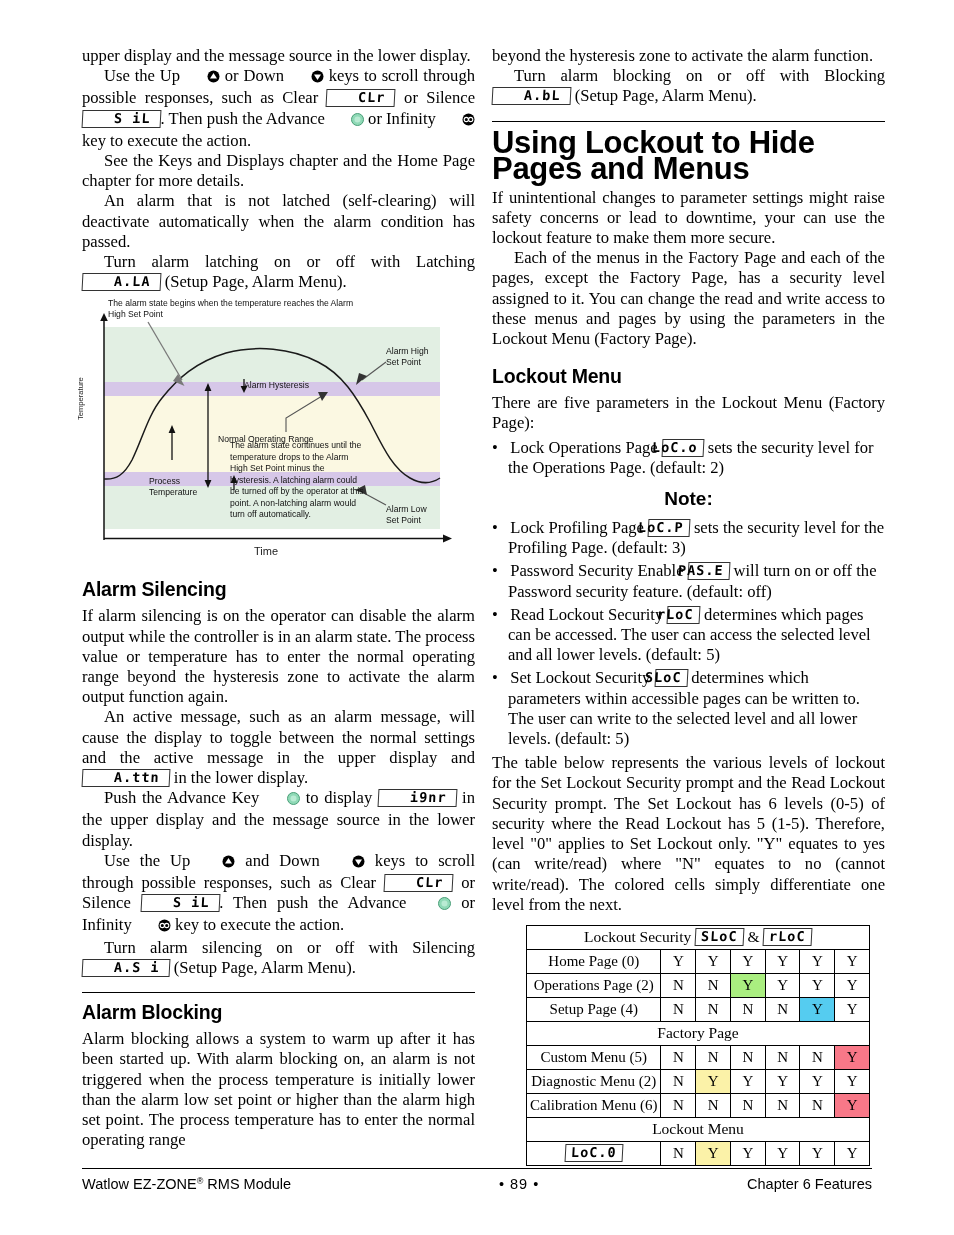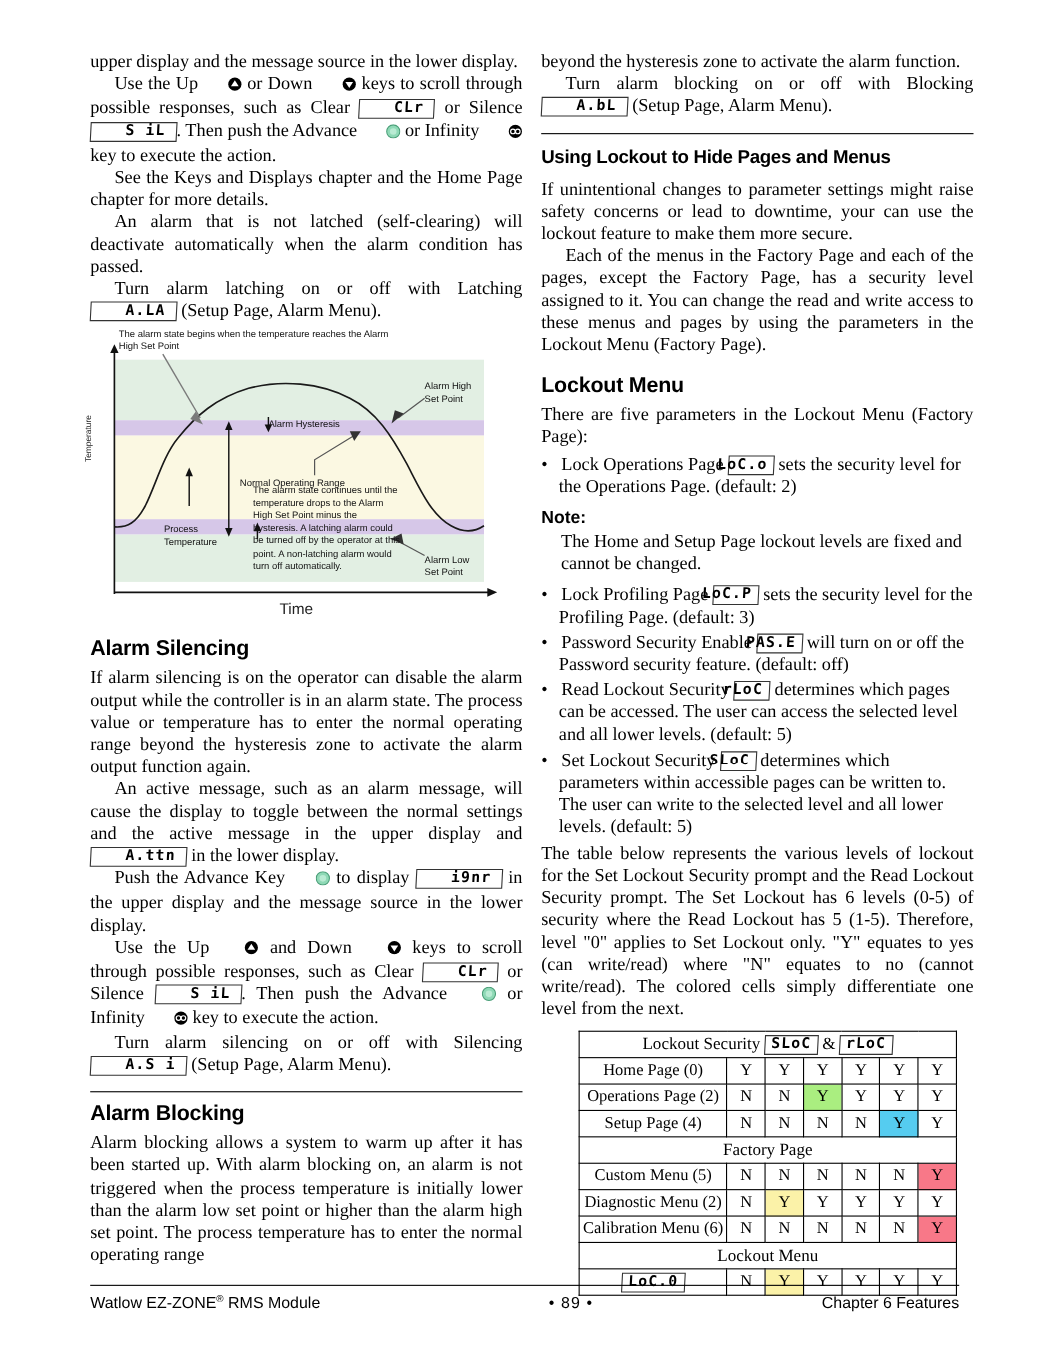--- a/index.html
+++ b/index.html
@@ -19,28 +19,28 @@
   p.ind{text-indent:22px;}
   p + p{margin-top:0;}
 
   h2.sec{
     font-family:"Liberation Sans", sans-serif;
     font-weight:bold;font-size:19.5px;line-height:22px;
     margin:16px 0 6px 0;letter-spacing:-0.2px;
   }
   h1.major{
     font-family:"Liberation Sans", sans-serif;
-    font-weight:bold;font-size:17px;line-height:26px;
+    font-weight:bold;font-size:31px;line-height:26px;
     margin:8px 0 6px 0;letter-spacing:-0.3px;
   }
   .rule{border-top:1.6px solid #000;margin:14px 0 8px 0;}
 
   h3.note{
     font-family:"Liberation Sans", sans-serif;
-    font-weight:bold;font-size:16px;margin:10px 0 2px 0;
+    font-weight:bold;font-size:19px;margin:10px 0 2px 0;text-align:center;
   }
   .note-body{margin-left:18px;font-size:16.6px;line-height:20.2px;}
 
   ul.params{list-style:none;margin:4px 0 0 0;padding:0;}
   ul.params li{
     font-size:16.6px;line-height:20.2px;
     padding-left:16px;text-indent:-16px;margin-bottom:3px;
   }
   ul.params li:before{content:"\2022\00a0\00a0";}
 
@@ -74,21 +74,21 @@
   .b-green{background:#e2efe3;}
   .b-purple{background:#d6c7e8;}
   .b-yellow{background:#fbf8e2;}
   .ylabel{
     position:absolute;left:-10px;top:120px;
     transform:rotate(-90deg);transform-origin:left top;
     font-family:"Liberation Sans",sans-serif;font-size:7.6px;color:#222;
   }
   .xlabel{
     position:absolute;left:168px;top:245px;
-    font-family:"Liberation Sans",sans-serif;font-size:14px;color:#222;
+    font-family:"Liberation Sans",sans-serif;font-size:11px;color:#222;
   }
   .fig-svg{position:absolute;left:0;top:0;}
 
   
   .tbl-wrap{margin-top:10px;}
   table.lockout{
     border-collapse:collapse;
     width:344px;margin-left:34px;
     font-family:"Liberation Serif",serif;
     font-size:15px;
@@ -334,21 +334,20 @@
 
     <ul class="params">
       <li>
         <span>Lock Operations Page</span>
         <span class="seg">LoC.o</span>
         <span>sets the security level for the Operations Page. (default: 2)</span>
       </li>
     </ul>
 
     <h3 class="note">Note:</h3>
-    <div class="note-body">The Home and Setup Page lockout levels are fixed and cannot be changed.</div>
 
     <ul class="params" style="margin-top:8px;">
       <li>
         <span>Lock Profiling Page</span>
         <span class="seg">LoC.P</span>
         <span>sets the security level for the Profiling Page. (default: 3)</span>
       </li>
       <li>
         <span>Password Security Enable</span>
         <span class="seg">PAS.E</span>

